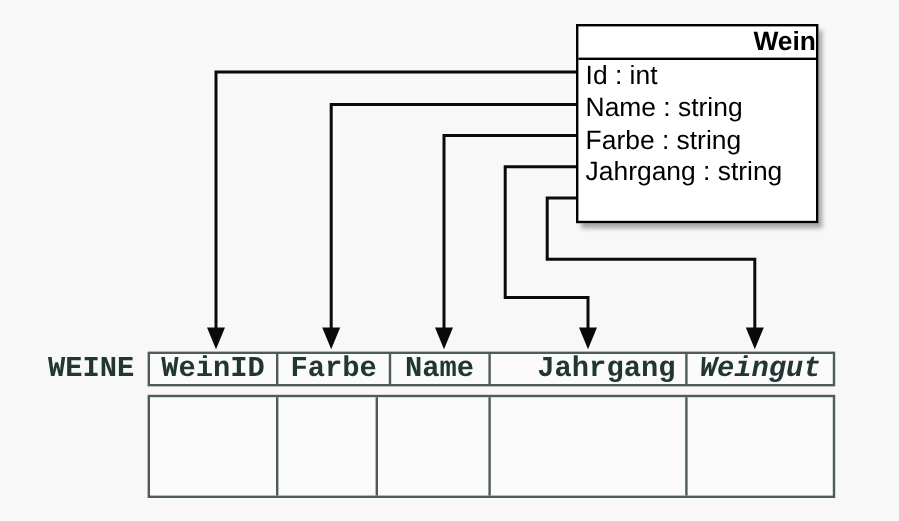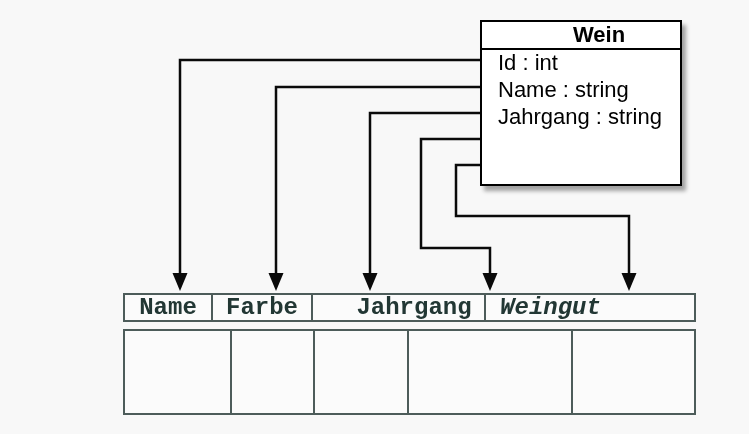--- a/index.html
+++ b/index.html
@@ -17,24 +17,24 @@
 
   
   .uml-box{
     position:absolute;left:480px;top:20px;width:202px;height:166px;
     background:#ffffff;border:2px solid #000000;box-sizing:border-box;
     box-shadow:4px 5px 4px rgba(0,0,0,0.35);
     z-index:2;
   }
   .uml-title{
     height:26px;line-height:26px;border-bottom:2px solid #000000;
-    text-align:center;font-weight:bold;font-size:22px;color:#000000;padding-left:36px;
+    text-align:right;font-weight:bold;font-size:22px;color:#000000;padding-left:36px;
   }
   .uml-attr{
-    height:26.8px;line-height:26.8px;padding-left:16px;
+    height:26.8px;line-height:26.8px;padding-left:6px;
     font-size:22px;color:#000000;white-space:nowrap;
   }
 
   
   .table-label{
     position:absolute;left:0;top:293px;width:112px;height:29px;line-height:29px;
     text-align:right;font-family:"Liberation Mono",monospace;font-weight:bold;
     font-size:24px;color:#223734;z-index:2;
   }
   .trow{
@@ -80,28 +80,31 @@
       <polyline points="484,165 456,165 456,216 629,216 629,274"></polyline>
       <polygon points="621.5,273 636.5,273 629,291"></polygon>
     </g>
   </svg>
 
   <div class="uml-box">
     <div class="uml-title">Wein</div>
     <div class="uml-attrs">
       <div class="uml-attr">Id : int</div>
       <div class="uml-attr">Name : string</div>
+      <div class="uml-attr">Farbe : string</div>
       <div class="uml-attr">Jahrgang : string</div>
     </div>
   </div>
 
+  <div class="table-label">WEINE</div>
 
   <div class="trow header">
+    <div class="tcell c0">WeinID</div>
+    <div class="tcell c2">Farbe</div>
     <div class="tcell c1">Name</div>
-    <div class="tcell c2">Farbe</div>
     <div class="tcell c3">Jahrgang</div>
     <div class="tcell c4">Weingut</div>
   </div>
 
   <div class="trow body">
     <div class="tcell c0"></div>
     <div class="tcell c1"></div>
     <div class="tcell c2"></div>
     <div class="tcell c3"></div>
     <div class="tcell c4"></div>

